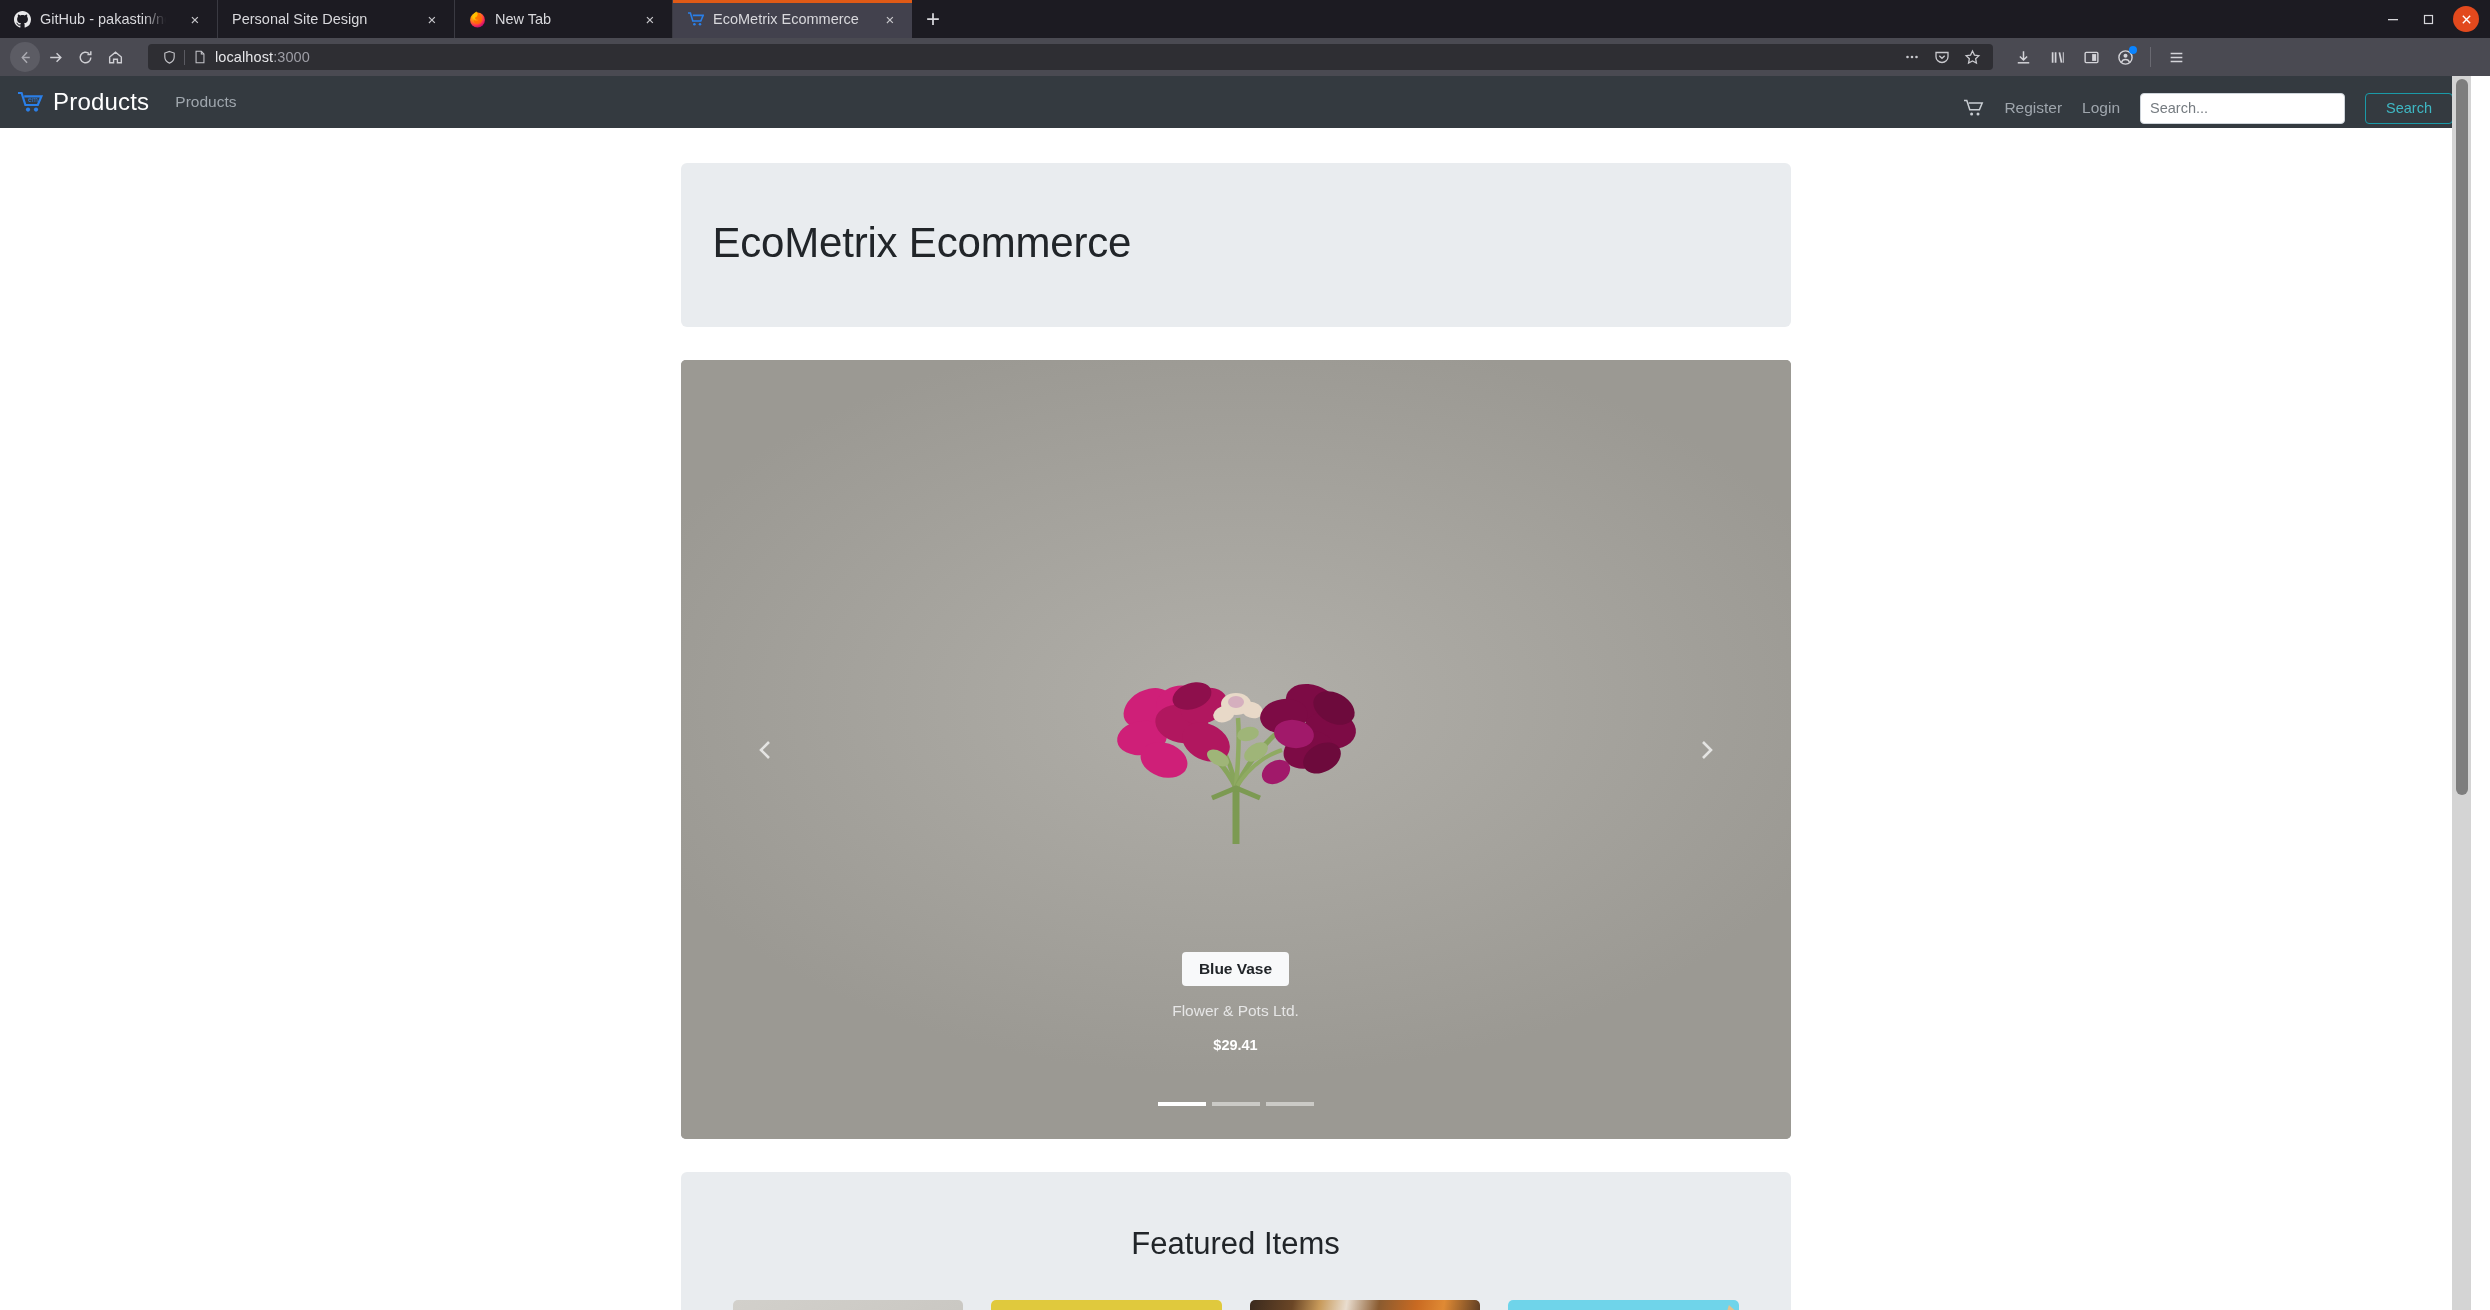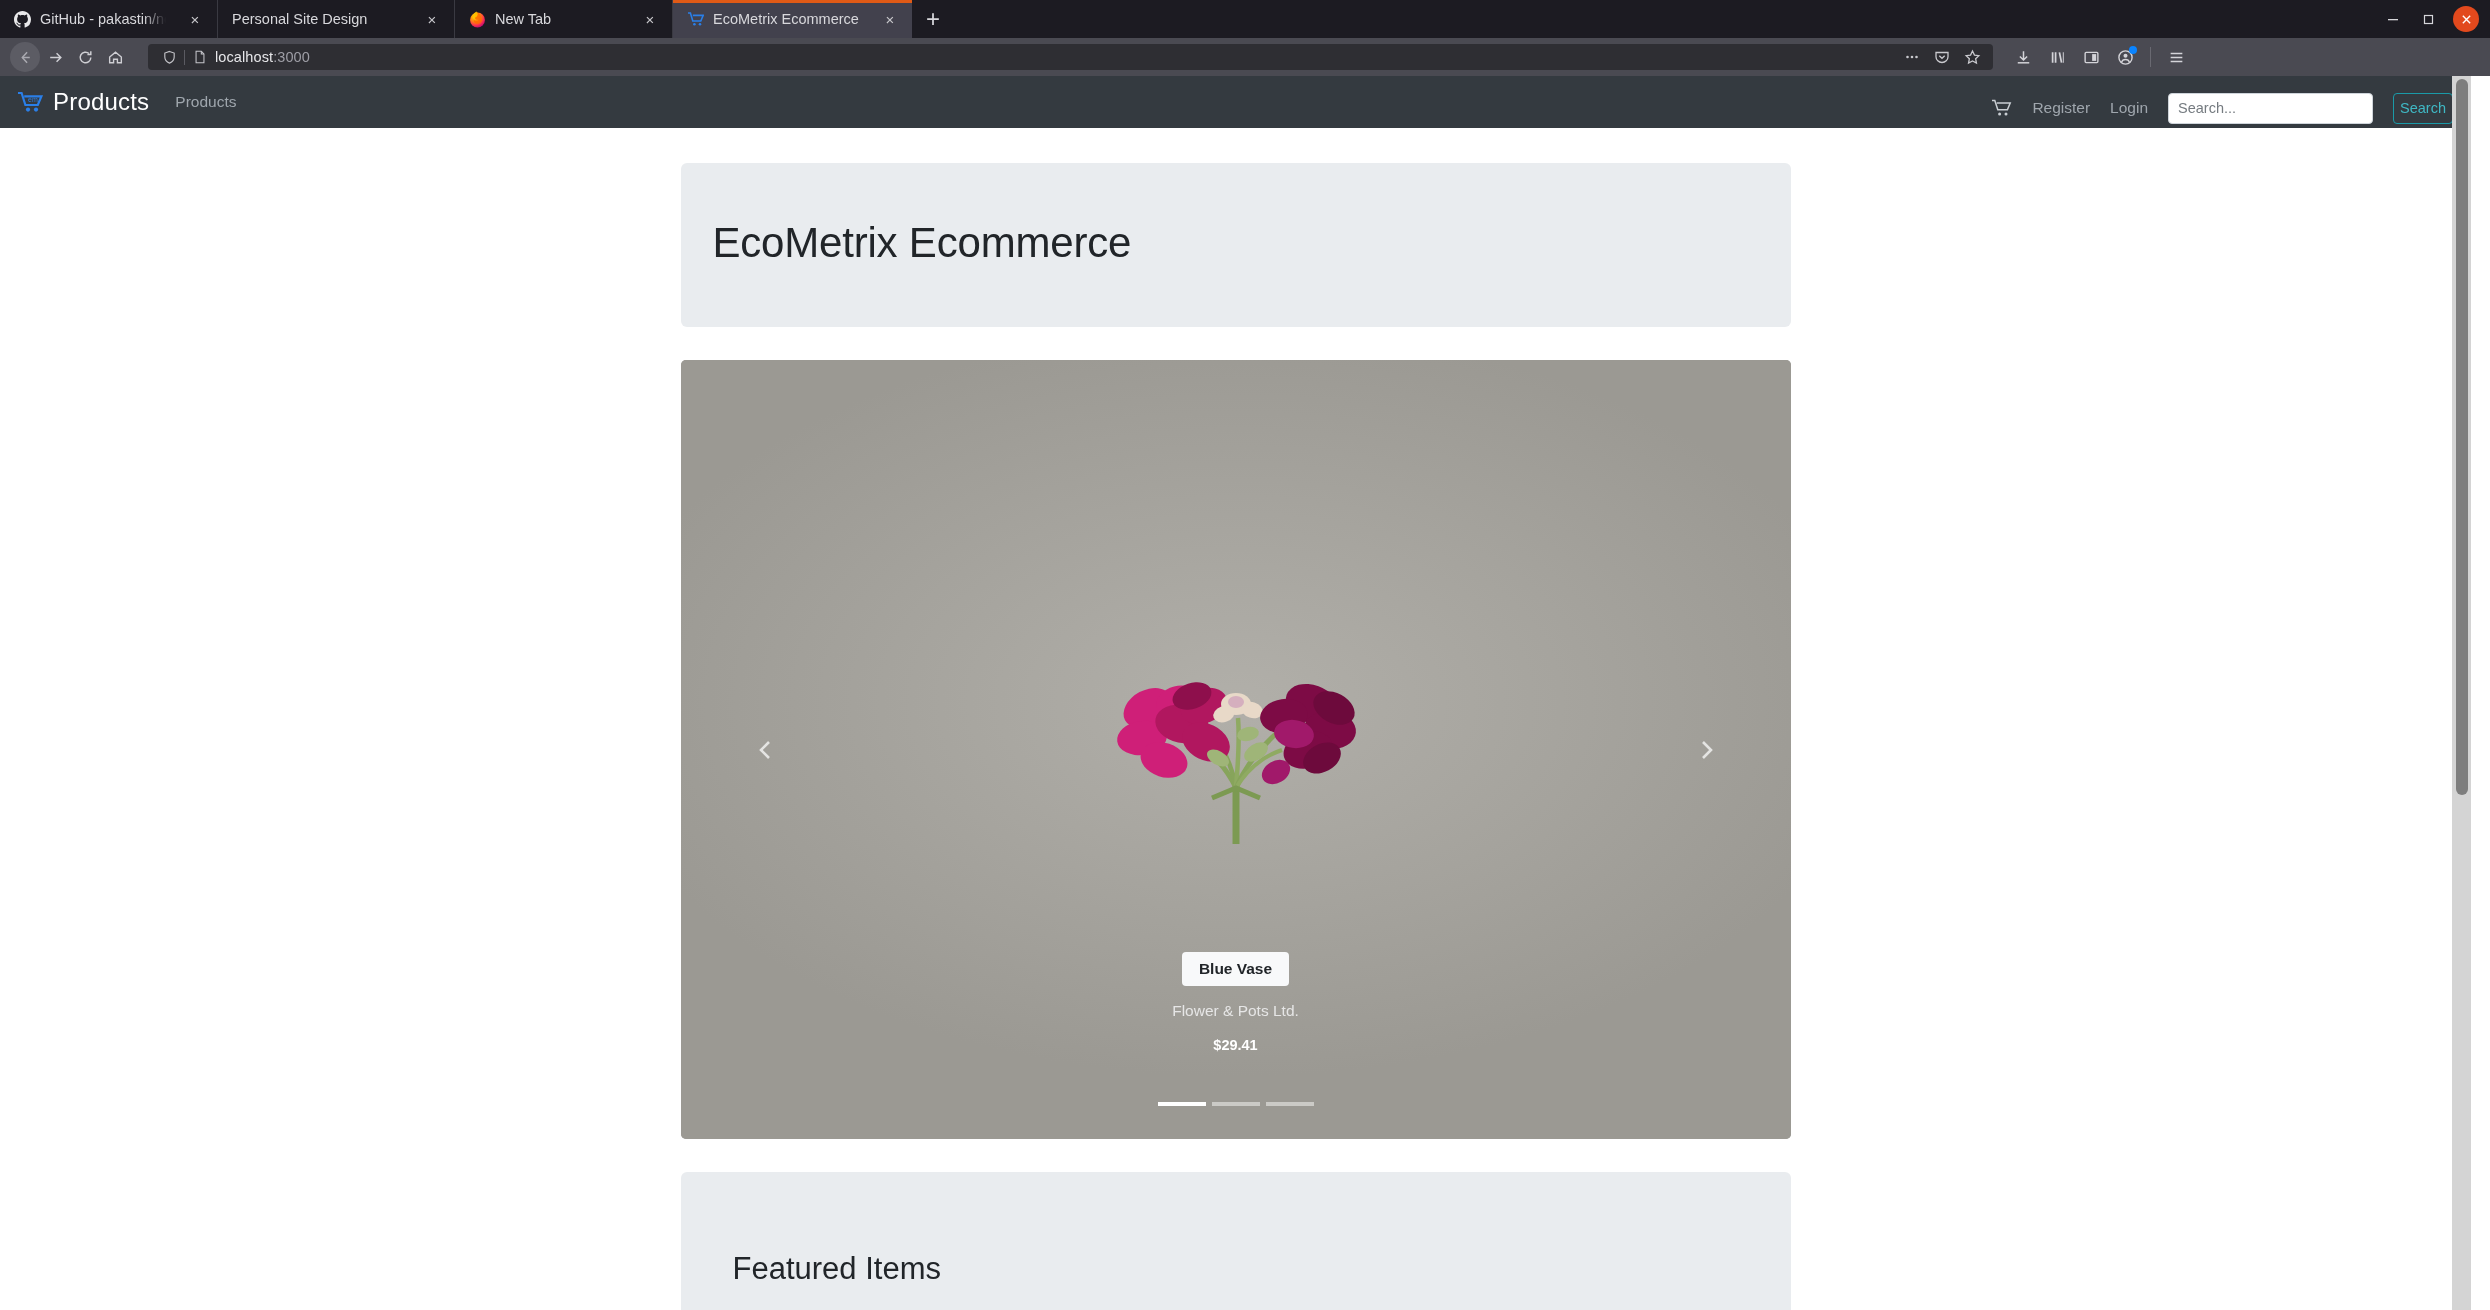--- a/index.html
+++ b/index.html
@@ -110,21 +110,21 @@
   .nav-right { margin-left:auto; display:flex; align-items:center; gap:20px;margin-top:12px; }
   .nav-cart { color:#c9ced3; display:flex; align-items:center; }
   .nav-right .nav-link { font-size:15.5px; }
   .search-input {
     width:205px; height:31px; border-radius:4px; border:1px solid #ced4da;
     background:#fff; font-size:14.5px; color:#495057; padding:0 9px;
     font-family:"Liberation Sans", sans-serif;
   }
   .search-input::placeholder { color:#757b80; }
   .search-btn {
-    height:31px; padding:0 6px; border:1px solid #1a9aa8;
+    height:31px; padding:0 20px; border:1px solid #1a9aa8;
     background:transparent; color:#3fb8c4; border-radius:4px;
     font-size:14.5px; font-family:"Liberation Sans", sans-serif;
   }
 
   
   .container { width:1110px; margin:0 auto; padding-top:35px; }
 
   .jumbotron {
     background:#e9ecef; border-radius:6px; padding:56px 32px 60px 32px;
   }
@@ -166,21 +166,21 @@
     display:flex; justify-content:center; gap:6px;
   }
   .ind { width:48px; height:4px; background:rgba(255,255,255,.48); }
   .ind.active { background:#ffffff; }
 
   
   .featured {
     margin-top:33px; background:#e9ecef; border-radius:6px;
     padding:54px 52px 60px 52px;
   }
-  .feat-title { font-size:31px; color:#212529; font-weight:400;margin-top:25px; }
+  .feat-title { text-align:center; font-size:31px; color:#212529; font-weight:400; }
   .feat-grid {
     display:grid; grid-template-columns:repeat(4,1fr); gap:28px; margin-top:38px;
   }
   .feat-card {
     background:#fff; border-radius:5px; overflow:hidden; height:230px;
   }
   .feat-img { width:100%; height:230px; }
   .img-vase  { background:linear-gradient(150deg,#d2d0cb 0%,#c8c6c1 48%,#bfbdb8 100%); }
   .img-mug   { background:#e0c93d; position:relative; }
   .img-mug::after{

